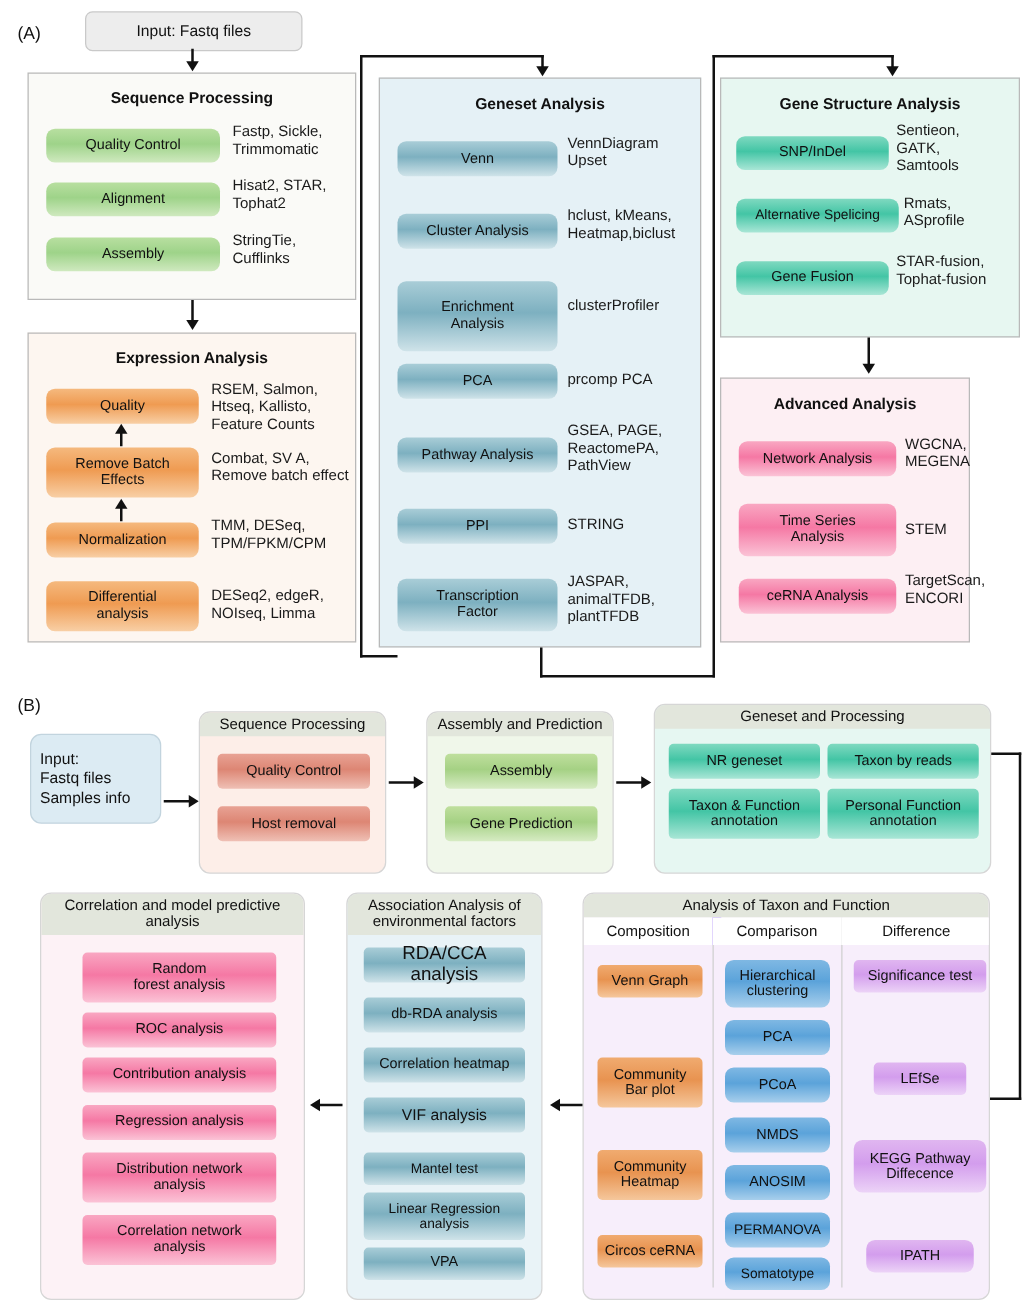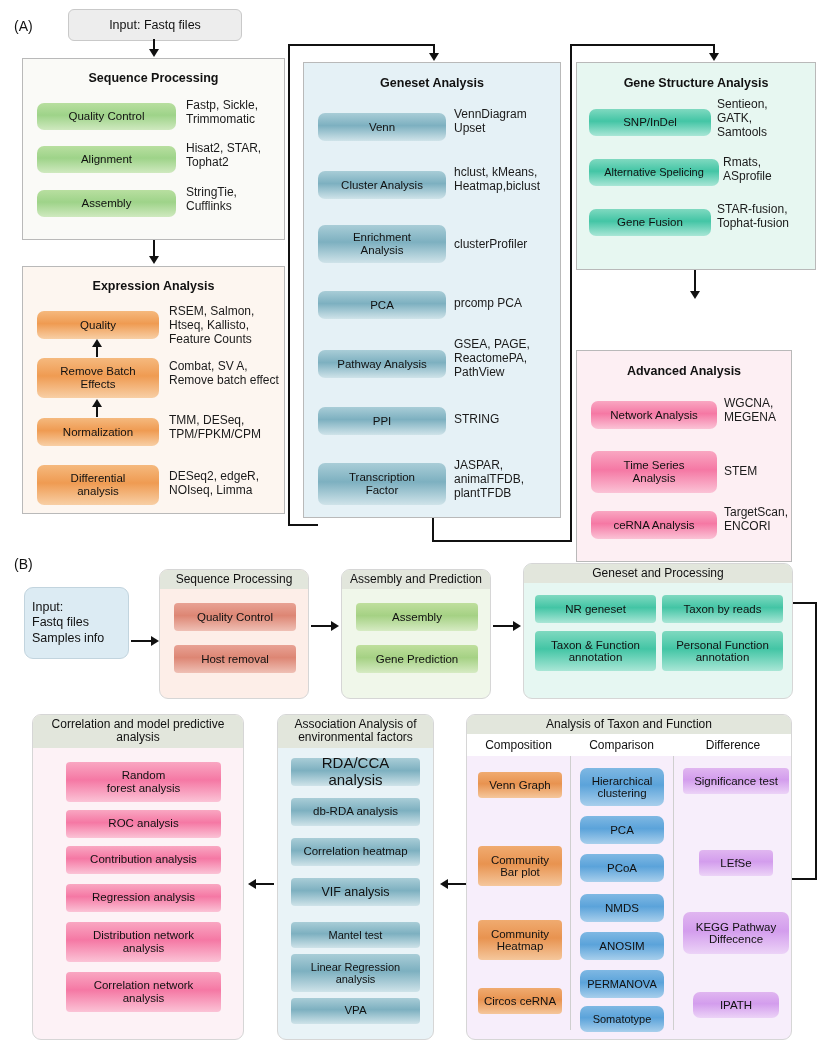--- a/index.html
+++ b/index.html
@@ -126,21 +126,21 @@
   <div class="ttl" style="margin-top:13px;">Geneset Analysis</div>
 
   <div class="abs pill g-blue" style="left:14px;top:50px;width:128px;height:28px;">Venn</div>
   <div class="abs tool" style="left:150px;top:45px;width:108px;white-space:pre-line;">VennDiagram
 Upset</div>
 
   <div class="abs pill g-blue" style="left:14px;top:108px;width:128px;height:28px;">Cluster Analysis</div>
   <div class="abs tool" style="left:150px;top:103px;width:112px;white-space:pre-line;">hclust, kMeans,
 Heatmap,biclust</div>
 
-  <div class="abs pill g-blue" style="left:14px;top:162px;width:128px;height:38px;white-space:pre-line;">Enrichment
+  <div class="abs pill g-blue" style="left:14px;top:162px;width:128px;height:56px;white-space:pre-line;">Enrichment
 Analysis</div>
   <div class="abs tool" style="left:150px;top:175px;width:112px;white-space:pre-line;">clusterProfiler</div>
 
   <div class="abs pill g-blue" style="left:14px;top:228px;width:128px;height:28px;">PCA</div>
   <div class="abs tool" style="left:150px;top:234px;width:112px;white-space:pre-line;">prcomp PCA</div>
 
   <div class="abs pill g-blue" style="left:14px;top:287px;width:128px;height:28px;">Pathway Analysis</div>
   <div class="abs tool" style="left:150px;top:275px;width:112px;white-space:pre-line;">GSEA,  PAGE,
 ReactomePA,
 PathView</div>
@@ -175,21 +175,21 @@
 ASprofile</div>
 
   <div class="abs pill g-teal" style="left:12px;top:146px;width:122px;height:27px;">Gene Fusion</div>
   <div class="abs tool" style="left:140px;top:140px;width:102px;white-space:pre-line;">STAR-fusion,
 Tophat-fusion</div>
 </div>
 
 <div class="ln" style="left:694px;top:270px;width:2px;height:24px;"></div>
 <div class="arrowdown" style="left:690px;top:291px;"></div>
 
-<div class="panel panel-a-box" style="left:576px;top:302px;width:216px;height:212px;background:#fdeff3;margin-top:48px;">
+<div class="panel panel-a-box" style="left:576px;top:302px;width:200px;height:212px;background:#fdeff3;">
   <div class="ttl" style="margin-top:13px;">Advanced Analysis</div>
 
   <div class="abs pill g-pink" style="left:14px;top:50px;width:126px;height:28px;">Network Analysis</div>
   <div class="abs tool" style="left:147px;top:46px;width:94px;white-space:pre-line;">WGCNA,
 MEGENA</div>
 
   <div class="abs pill g-pink" style="left:14px;top:100px;width:126px;height:42px;white-space:pre-line;">Time Series
 Analysis</div>
   <div class="abs tool" style="left:147px;top:114px;width:94px;white-space:pre-line;">STEM</div>
 

